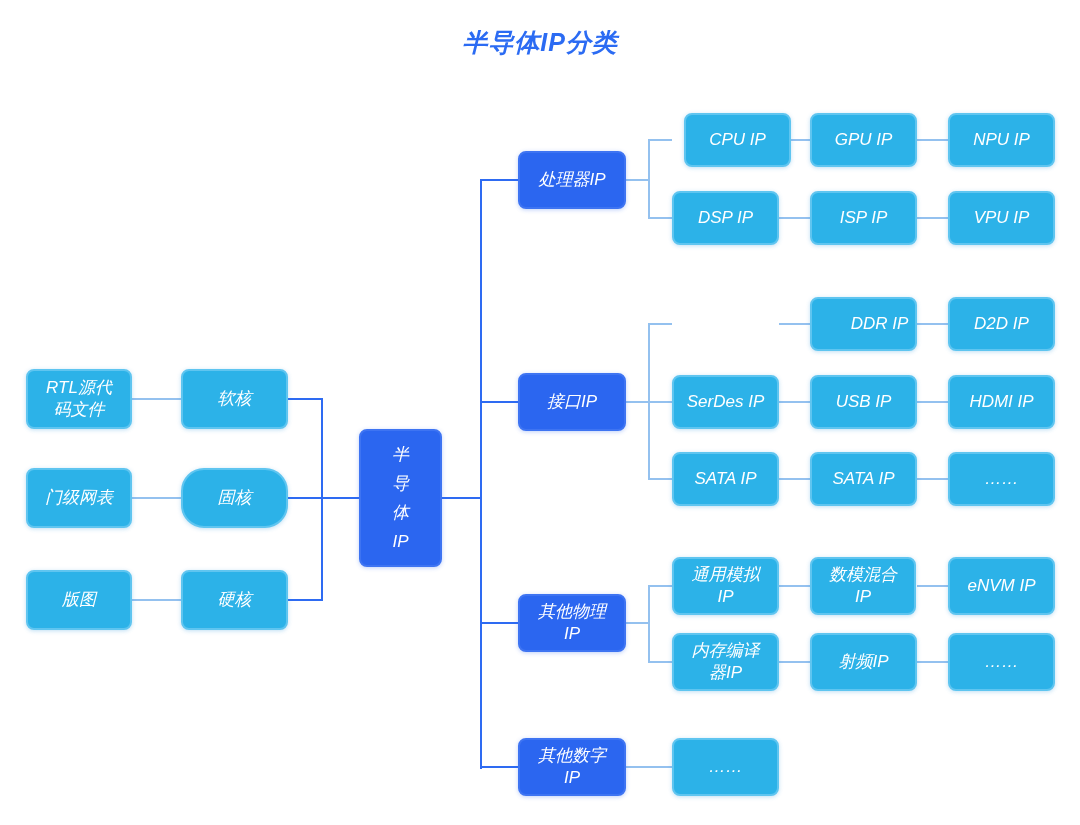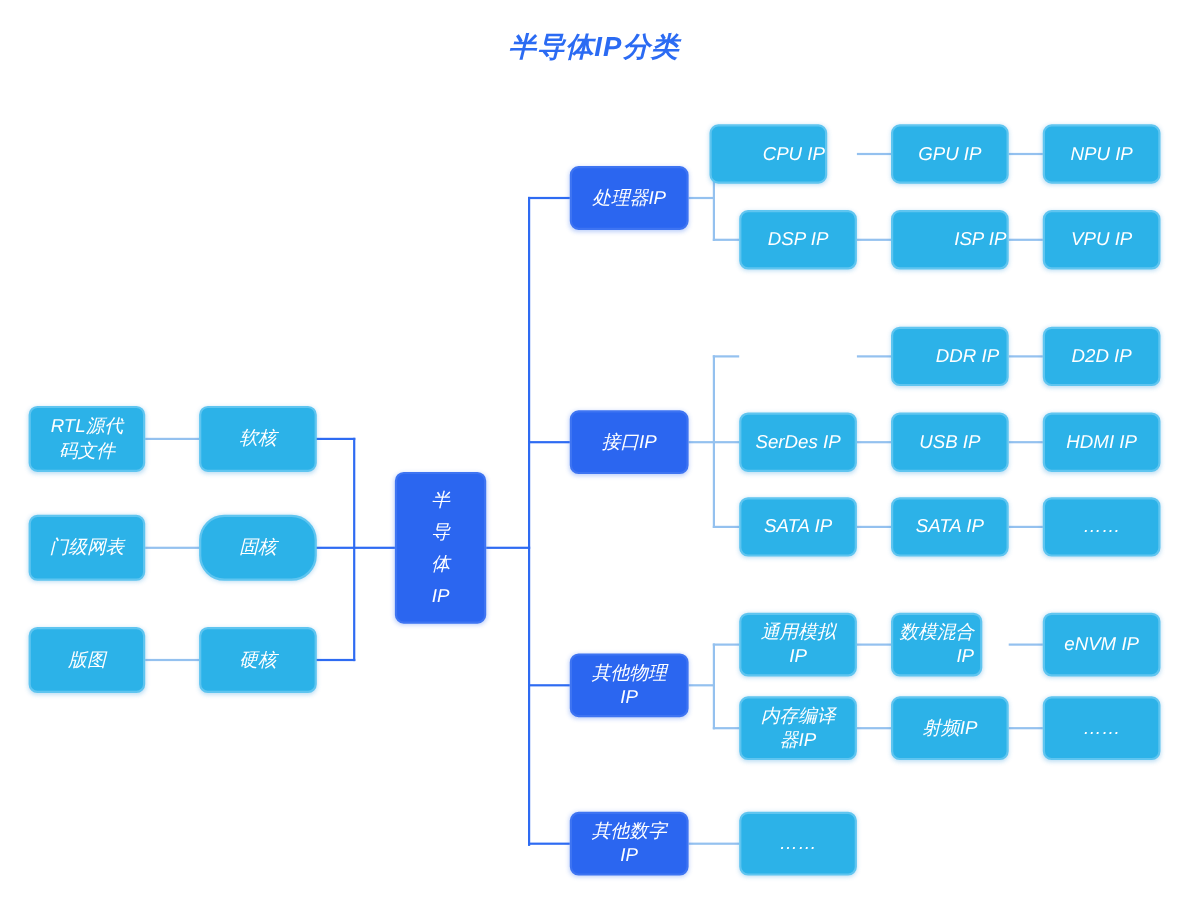--- a/index.html
+++ b/index.html
@@ -117,33 +117,33 @@
   </div>
   <div class="node dark" style="left:518px;top:594px;width:108px;height:58px;">
     <span class="label">其他物理
 IP</span>
   </div>
   <div class="node dark" style="left:518px;top:738px;width:108px;height:58px;">
     <span class="label">其他数字
 IP</span>
   </div>
 
-  <div class="node light" style="left:645px;top:113px;width:107px;height:54px;justify-content:flex-end;">
+  <div class="node light" style="left:684px;top:113px;width:107px;height:54px;">
     <span class="label">CPU IP</span>
   </div>
   <div class="node light" style="left:810px;top:113px;width:107px;height:54px;">
     <span class="label">GPU IP</span>
   </div>
   <div class="node light" style="left:948px;top:113px;width:107px;height:54px;">
     <span class="label">NPU IP</span>
   </div>
   <div class="node light" style="left:672px;top:191px;width:107px;height:54px;">
     <span class="label">DSP IP</span>
   </div>
-  <div class="node light" style="left:810px;top:191px;width:107px;height:54px;justify-content:flex-end;">
+  <div class="node light" style="left:810px;top:191px;width:107px;height:54px;">
     <span class="label">ISP IP</span>
   </div>
   <div class="node light" style="left:948px;top:191px;width:107px;height:54px;">
     <span class="label">VPU IP</span>
   </div>
 
   <div class="node light" style="left:810px;top:297px;width:107px;height:54px;padding-left:32px;">
     <span class="label">DDR IP</span>
   </div>
   <div class="node light" style="left:948px;top:297px;width:107px;height:54px;">
@@ -165,21 +165,21 @@
     <span class="label">SATA IP</span>
   </div>
   <div class="node light" style="left:948px;top:452px;width:107px;height:54px;">
     <span class="label">……</span>
   </div>
 
   <div class="node light" style="left:672px;top:557px;width:107px;height:58px;">
     <span class="label">通用模拟
 IP</span>
   </div>
-  <div class="node light" style="left:810px;top:557px;width:83px;height:58px;text-align:right;">
+  <div class="node light" style="left:810px;top:557px;width:106px;height:58px;">
     <span class="label">数模混合
 IP</span>
   </div>
   <div class="node light" style="left:948px;top:557px;width:107px;height:58px;">
     <span class="label">eNVM IP</span>
   </div>
   <div class="node light" style="left:672px;top:633px;width:107px;height:58px;text-align:center;">
     <span class="label">内存编译
 器IP</span>
   </div>

